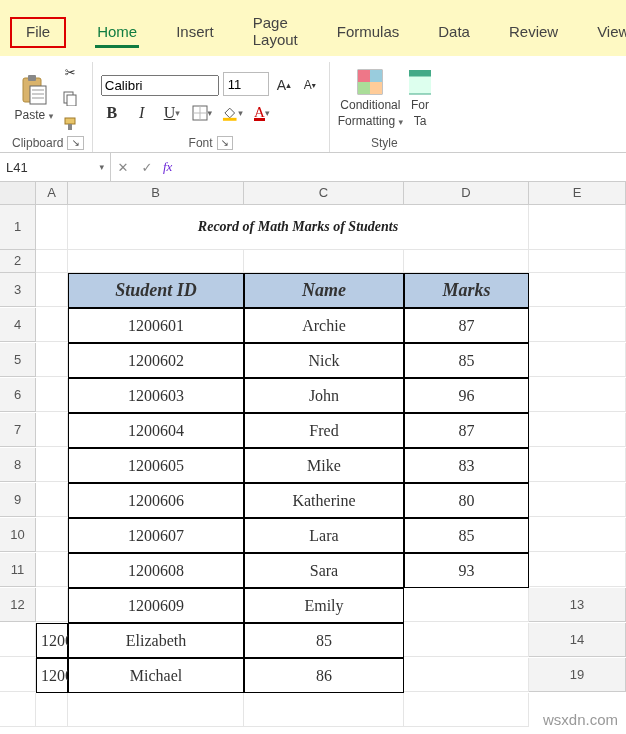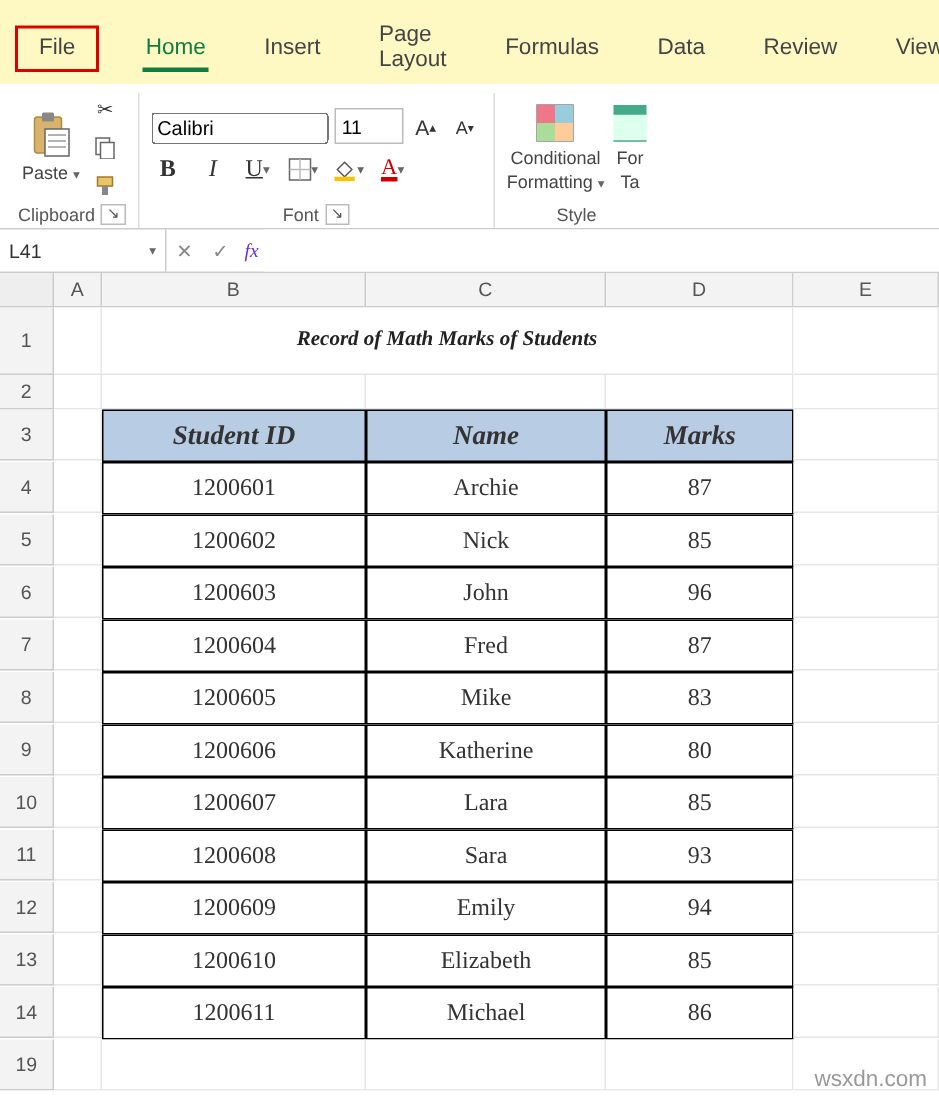--- a/index.html
+++ b/index.html
@@ -406,21 +406,20 @@
   <div class="cell"></div>
   <div class="cell tbl">1200608</div>
   <div class="cell tbl">Sara</div>
   <div class="cell tbl">93</div>
   <div class="cell"></div>
 
   <div class="rowhead">12</div>
   <div class="cell"></div>
   <div class="cell tbl">1200609</div>
   <div class="cell tbl">Emily</div>
-  <div class="cell tbl">94</div>
   <div class="cell"></div>
 
   <div class="rowhead">13</div>
   <div class="cell"></div>
   <div class="cell tbl">1200610</div>
   <div class="cell tbl">Elizabeth</div>
   <div class="cell tbl">85</div>
   <div class="cell"></div>
 
   <div class="rowhead">14</div>

